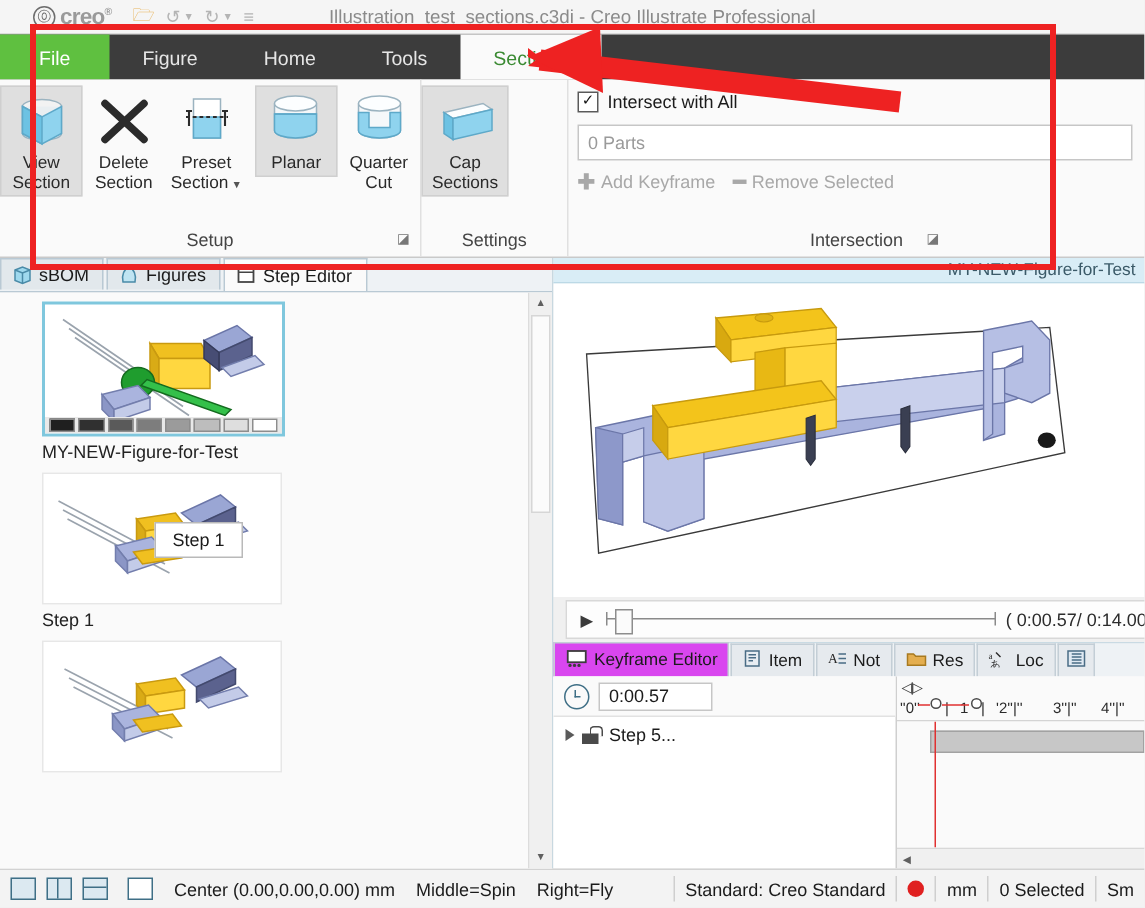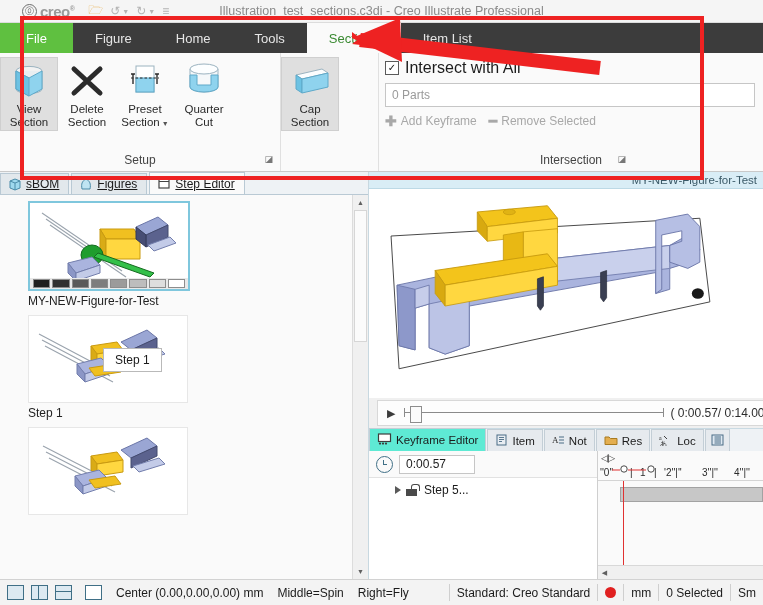--- a/index.html
+++ b/index.html
@@ -77,41 +77,41 @@
   .sub-caret{font-size:7px;color:#555;margin-left:2px;}
 
   
   .isect{flex:1;display:flex;flex-direction:column;padding:6px 8px 0 6px;}
   .chkrow{display:flex;align-items:center;gap:6px;height:18px;}
   .chkbox{
     width:12px;height:12px;border:1px solid #5a5a5a;background:#fff;
     display:flex;align-items:center;justify-content:center;
     font-size:10px;line-height:10px;color:#111;
   }
-  .chklbl{font-size:16px;color:#1b1b1b;}
+  .chklbl{font-size:12px;color:#1b1b1b;}
   .partsbox{
     margin-top:6px;height:22px;border:1px solid #c6c6c6;background:#fff;
     display:flex;align-items:center;padding-left:6px;
     font-size:12px;color:#9a9a9a;
   }
   .linkrow{display:flex;align-items:center;gap:4px;margin-top:7px;}
   .linkrow .lk{display:flex;align-items:center;gap:4px;font-size:12px;color:#a8a8a8;}
   .plus{font-size:14px;color:#a8a8a8;font-weight:bold;line-height:12px;}
   .minus{font-size:14px;color:#a8a8a8;font-weight:bold;line-height:12px;}
 
   
   .main{flex:1;display:flex;min-height:0;background:#f0f0f0;}
   .left{width:368px;display:flex;flex-direction:column;min-width:0;
         border-right:1px solid #c8d8e0;}
   .right{flex:1;display:flex;flex-direction:column;min-width:0;}
 
   
   .ltabs{
-    height:22px;background:#eef2f5;display:flex;align-items:flex-end;
-    flex:0 0 22px;border-bottom:1px solid #b9c9d4;text-decoration:underline;
+    height:22px;background:#eef2f5;display:flex;align-items:flex-start;
+    flex:0 0 22px;border-bottom:1px solid #b9c9d4;
   }
   .ltab{
     height:20px;display:flex;align-items:center;gap:4px;padding:0 9px 0 7px;
     font-size:12px;color:#1b1b1b;background:#e2e8ec;border:1px solid #b9c9d4;
     border-bottom:none;margin-right:2px;
   }
   .ltab.active{background:#fafafa;height:21px;}
   .ltab .ti{width:14px;height:13px;display:inline-block;}
 
   .thumbpane{
@@ -177,36 +177,36 @@
   .kfpanel{
     flex:0 0 150px;background:#f7f7f7;border-top:1px solid #c9dae3;
     display:flex;flex-direction:column;min-height:0;
   }
   .kftabs{height:22px;flex:0 0 22px;display:flex;align-items:flex-end;background:#eef2f5;}
   .kftab{
     height:21px;display:flex;align-items:center;gap:4px;padding:0 7px;
     font-size:11.5px;color:#1b1b1b;background:#e6eaee;border:1px solid #c3ced6;
     border-bottom:none;margin-right:1px;white-space:nowrap;overflow:hidden;
   }
-  .kftab.active{background:#5eead4;height:22px;}
+  .kftab.active{background:#d946ef;height:22px;}
   .kfbody{flex:1;display:flex;min-height:0;text-align:center;}
   .kfleft{width:228px;background:#fff;border-right:1px solid #cfcfcf;
           display:flex;flex-direction:column;}
   .kfclockrow{
     height:26px;display:flex;align-items:center;gap:6px;padding:0 7px;
     border-bottom:1px solid #e2e2e2;background:#fafafa;
   }
   .clock{width:15px;height:15px;border:1.3px solid #3f6f86;border-radius:50%;position:relative;}
   .clock::before{content:"";position:absolute;left:6px;top:3px;width:1.3px;height:5px;background:#3f6f86;}
   .clock::after{content:"";position:absolute;left:6px;top:7px;width:4px;height:1.3px;background:#3f6f86;}
   .timefield{
     border:1px solid #c6c6c6;background:#fff;height:17px;min-width:62px;
     display:flex;align-items:center;padding:0 6px;font-size:12px;color:#1b1b1b;
   }
-  .treerow{display:flex;align-items:center;gap:5px;padding:5px 0 0 8px;margin-left:18px;}
+  .treerow{display:flex;align-items:center;gap:5px;padding:5px 0 0 8px;}
   .tri{width:0;height:0;border-left:6px solid #5a5a5a;border-top:4px solid transparent;
        border-bottom:4px solid transparent;}
   .lockico{width:13px;height:12px;position:relative;}
   .lockico .body{position:absolute;left:0;bottom:0;width:11px;height:7px;background:#4a4a4a;}
   .lockico .shk{position:absolute;left:5px;top:0;width:7px;height:6px;
        border:1.6px solid #4a4a4a;border-bottom:none;border-radius:3px 3px 0 0;}
   .treelbl{font-size:12px;color:#1b1b1b;}
 
   .kfright{flex:1;display:flex;flex-direction:column;background:#fafafa;min-width:0;}
   .kfnav{height:13px;flex:0 0 13px;display:flex;align-items:center;padding-left:3px;
@@ -262,21 +262,20 @@
     </div>
     <div class="title-text">Illustration_test_sections.c3di - Creo Illustrate Professional</div>
   </div>
 
   <div class="tabstrip">
     <div class="tab file">File</div>
     <div class="tab">Figure</div>
     <div class="tab">Home</div>
     <div class="tab">Tools</div>
     <div class="tab active">Sections</div>
-    <div class="tab">Item List</div>
   </div>
 
   <div class="ribbon">
 
     <div class="rgroup" style="width:280px">
       <div class="items">
         <div class="btn sel">
           <div class="glyph">
             <svg width="42" height="38" viewBox="0 0 42 38">
               <ellipse cx="21" cy="9" rx="13" ry="4.6" fill="#f2f2f2" stroke="#9bb3c0" stroke-width="1"></ellipse>
@@ -308,20 +307,31 @@
               <path d="M8 12 L8 22 M6 12 L10 12" stroke="#2b2b2b" stroke-width="1.4"></path>
               <path d="M32 12 L32 22 M30 12 L34 12" stroke="#2b2b2b" stroke-width="1.4"></path>
             </svg>
           </div>
           <div class="lbl"><span>Preset
 Section</span><span class="sub-caret">▼</span></div>
         </div>
 
         <div class="vsep"></div>
 
+        <div class="btn sel" style="margin-left:4px">
+          <div class="glyph">
+            <svg width="40" height="36" viewBox="0 0 40 36">
+              <path d="M6 6 L6 24 A14 5 0 0 0 34 24 L34 6" fill="#f5f8fa" stroke="#9bb3c0" stroke-width="1"></path>
+              <ellipse cx="20" cy="6" rx="14" ry="5" fill="#fcfeff" stroke="#9bb3c0" stroke-width="1"></ellipse>
+              <path d="M6 13 L6 24 A14 5 0 0 0 34 24 L34 13 Z" fill="#8fd3ee" stroke="#5ea9c9" stroke-width="1"></path>
+              <path d="M6 13 L34 13" stroke="#5ea9c9" stroke-width="1"></path>
+            </svg>
+          </div>
+          <div class="lbl">Planar</div>
+        </div>
 
         <div class="btn">
           <div class="glyph">
             <svg width="40" height="36" viewBox="0 0 40 36">
               <path d="M6 6 L6 24 A14 5 0 0 0 34 24 L34 6" fill="#f5f8fa" stroke="#9bb3c0" stroke-width="1"></path>
               <ellipse cx="20" cy="6" rx="14" ry="5" fill="#fcfeff" stroke="#9bb3c0" stroke-width="1"></ellipse>
               <path d="M6 12 L13 12 L13 22 L27 22 L27 12 L34 12 L34 24 A14 5 0 0 1 6 24 Z" fill="#8fd3ee" stroke="#5ea9c9" stroke-width="1"></path>
             </svg>
           </div>
           <div class="lbl">Quarter
@@ -340,23 +350,24 @@
       <div class="items">
         <div class="btn sel">
           <div class="glyph">
             <svg width="44" height="36" viewBox="0 0 44 36">
               <path d="M8 12 L34 6 L40 10 L14 16 Z" fill="#fbfdfe" stroke="#9bb3c0" stroke-width="1"></path>
               <path d="M8 12 L14 16 L14 30 L8 26 Z" fill="#6dc2e3" stroke="#5ea9c9" stroke-width="1"></path>
               <path d="M14 16 L40 10 L40 24 L14 30 Z" fill="#8fd3ee" stroke="#5ea9c9" stroke-width="1"></path>
             </svg>
           </div>
           <div class="lbl">Cap
-Section</div>
-        </div>
-      </div>
+Sections</div>
+        </div>
+      </div>
+      <div class="gtitle">Settings</div>
     </div>
 
     <div style="width:1px;background:#e0e0e0"></div>
 
     <div class="rgroup" style="flex:1">
       <div class="isect">
         <div class="chkrow">
           <span class="chkbox">✓</span>
           <span class="chklbl">Intersect with All</span>
         </div>

